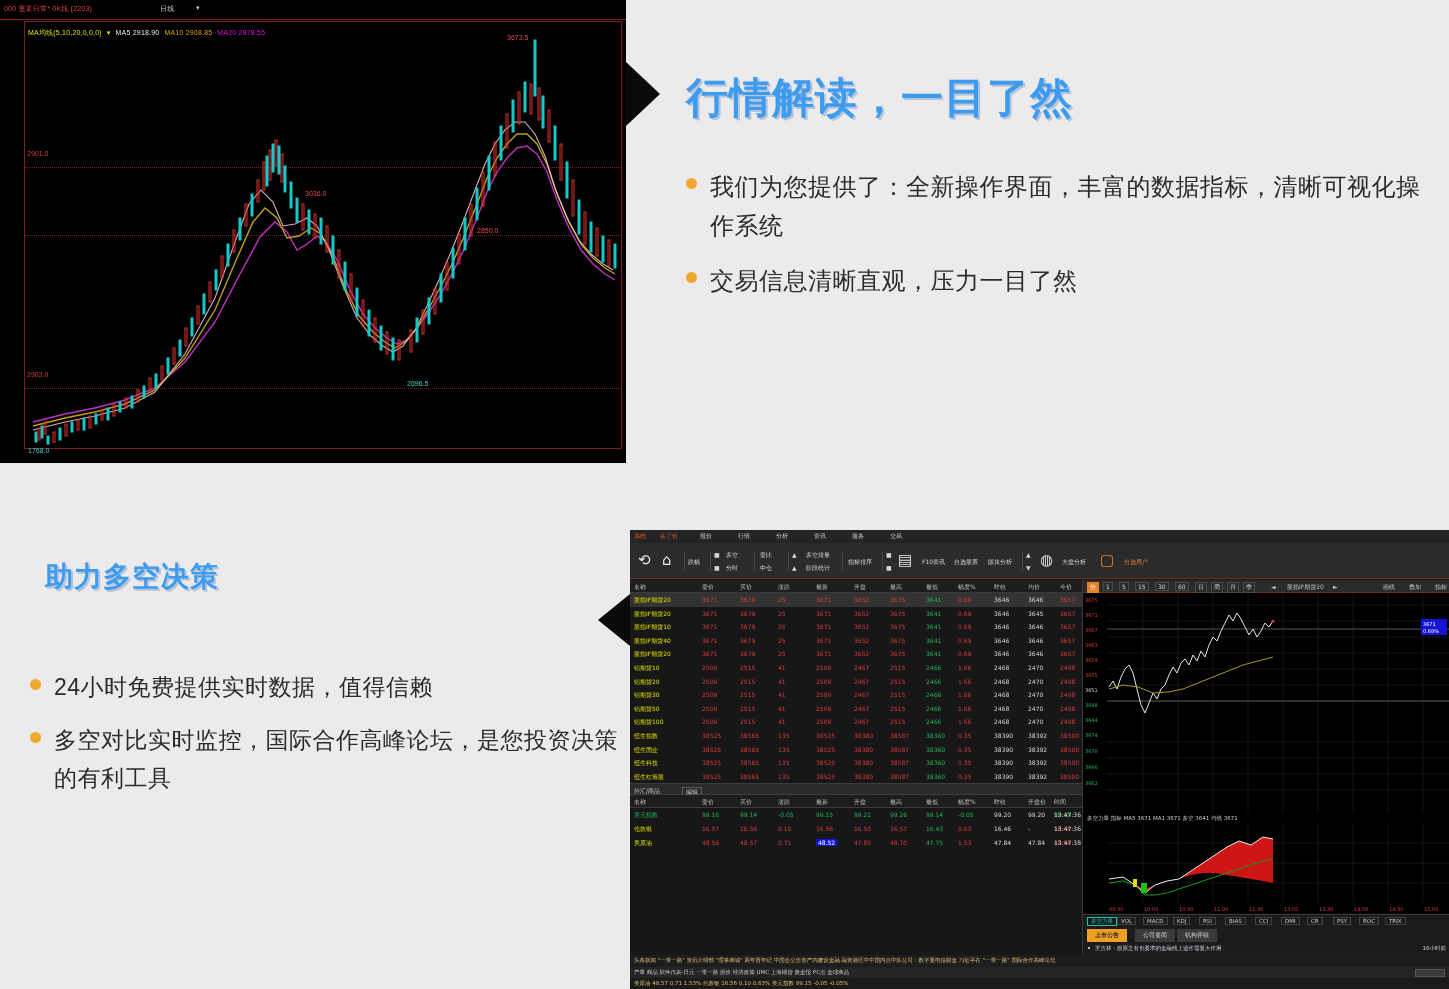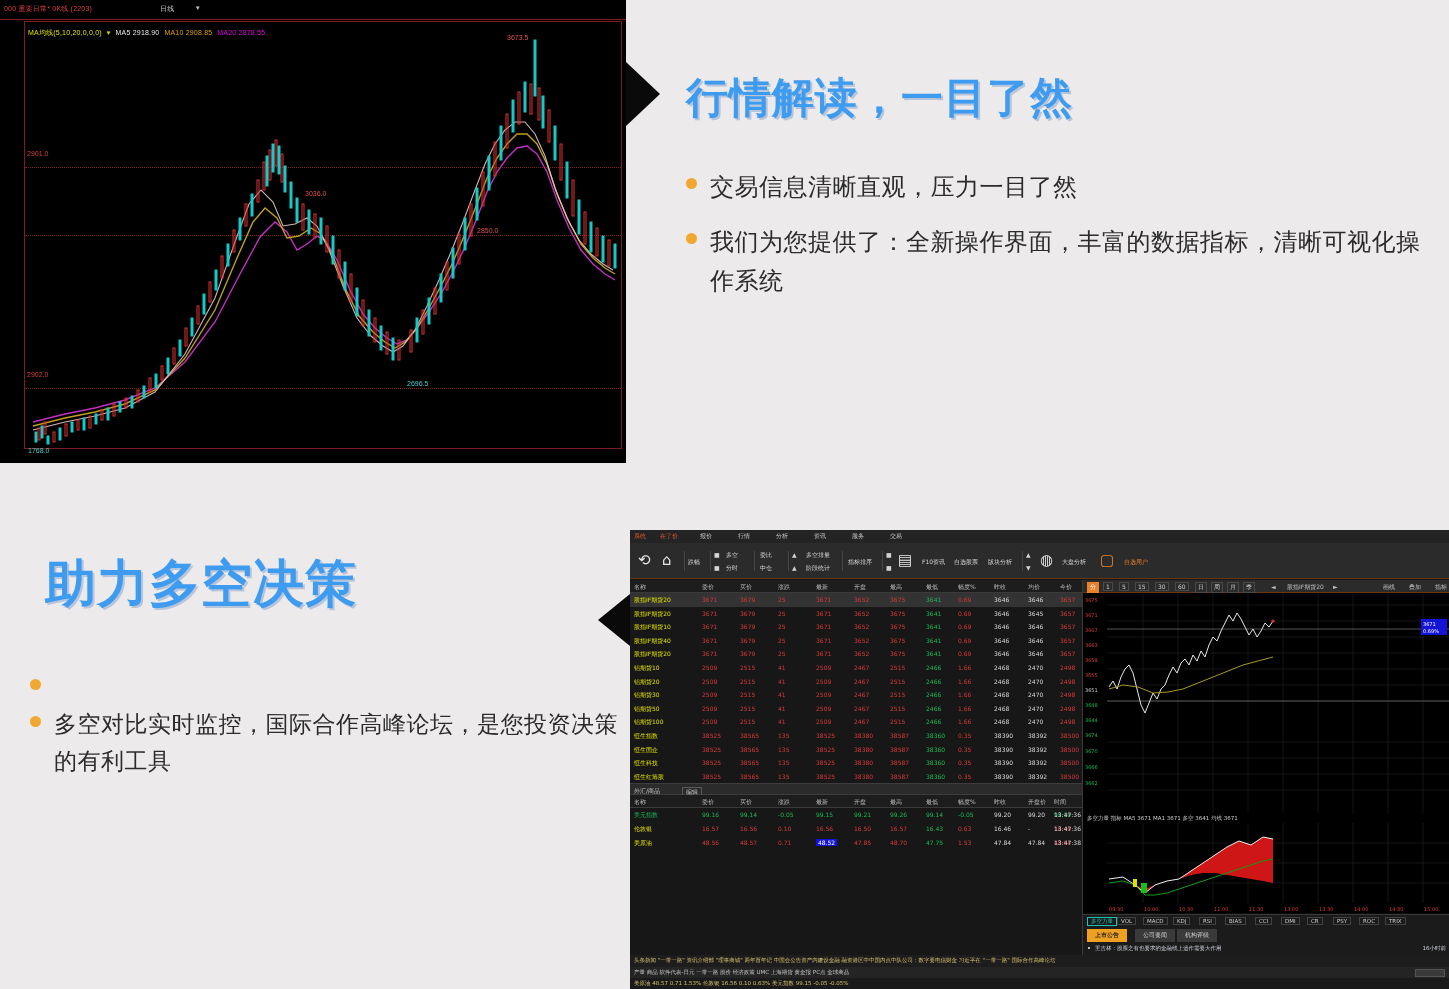--- a/index.html
+++ b/index.html
@@ -39,21 +39,21 @@
   .bullet-text { font-size:24px; line-height:1.62; color:#2b2b2b; letter-spacing:.5px; }
 
   
   #title-bar { position:absolute; left:0; top:463px; width:1449px; height:61px; background:#9b9bac;
                display:flex; align-items:center; justify-content:center; }
   #title-bar .t { font-size:19px; font-weight:bold; color:#ffffff; letter-spacing:.5px; white-space:nowrap; }
 
   
   #bottom-section { position:absolute; left:0; top:524px; width:1449px; height:465px; background:#eceaea; }
   #bot-text { position:absolute; left:0; top:0; width:630px; height:465px; }
-  #bot-headline { left:45px; top:26px; font-size:51px; }
+  #bot-headline { left:45px; top:34px; font-size:28px; }
   #bot-arrow { position:absolute; left:598px; top:70px; width:0;height:0;
                border-top:26px solid transparent; border-bottom:26px solid transparent; border-right:0; border-left:32px solid #0a0a0a;
                transform:scaleX(-1); }
   #bot-bullets { left:30px; top:145px; width:590px; }
   #bot-bullets .bullet-text { font-size:23px; }
 
   
   #terminal { position:absolute; left:630px; top:6px; width:819px; height:459px; background:#171717; overflow:hidden;
               font-family:"DejaVu Sans",sans-serif; }
   .tm-menubar { position:absolute; left:0; top:0; width:100%; height:13px; background:#242424; }
@@ -290,39 +290,40 @@
 
       <span class="pt-lab-c" style="left:28px;top:447px;">1768.0</span>
     </div>
 
     <div id="top-text">
       <div class="arrow-left" id="top-arrow"></div>
       <div class="headline" id="top-headline">行情解读，一目了然</div>
       <div class="bullets" id="top-bullets">
         <div class="bullet-row">
           <span class="bullet-dot"></span>
-          <span class="bullet-text">交易信息清晰直观，压力一目了然</span>
+          <span class="bullet-text">我们为您提供了：全新操作界面，丰富的数据指标，清晰可视化操作系统</span>
         </div>
         <div class="bullet-row">
           <span class="bullet-dot"></span>
-          <span class="bullet-text">我们为您提供了：全新操作界面，丰富的数据指标，清晰可视化操作系统</span>
+          <span class="bullet-text">交易信息清晰直观，压力一目了然</span>
         </div>
       </div>
     </div>
   </div>
 
 
   <div id="bottom-section">
 
     <div id="bot-text">
       <div class="headline" id="bot-headline">助力多空决策</div>
       <div id="bot-arrow"></div>
       <div class="bullets" id="bot-bullets">
         <div class="bullet-row">
           <span class="bullet-dot"></span>
+          <span class="bullet-text">24小时免费提供实时数据，值得信赖</span>
         </div>
         <div class="bullet-row">
           <span class="bullet-dot"></span>
           <span class="bullet-text">多空对比实时监控，国际合作高峰论坛，是您投资决策的有利工具</span>
         </div>
       </div>
     </div>
 
     <div id="terminal">
 

